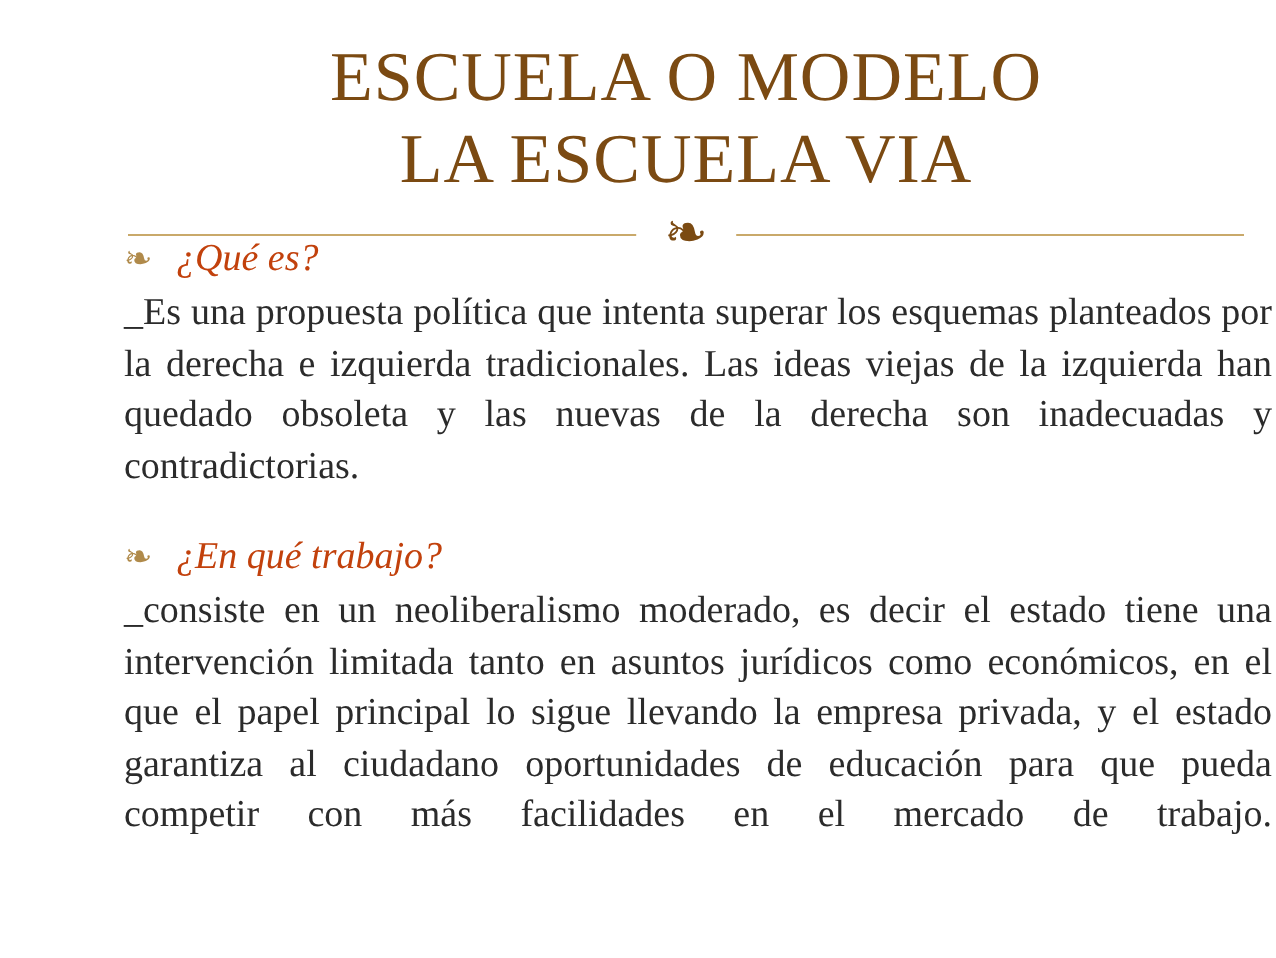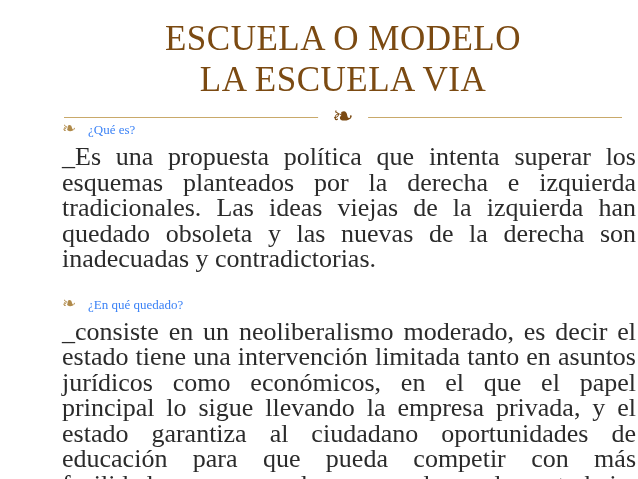--- a/index.html
+++ b/index.html
@@ -70,27 +70,28 @@
     margin-bottom: 2px;
   }
   .bullet-mark {
     color: #B08A4A;
     font-size: 17px;
     width: 26px;
     flex: 0 0 26px;
     text-align: left;
   }
   .bullet-text {
-    color: #3b82f6;
-    font-size: 13px;
+    color: #c2410c;
+    font-size: 19px;
     line-height: 24px;
+    font-style: italic;
   }
   .para {
     color: #2b2b2b;
-    font-size: 26px;
+    font-size: 19px;
     line-height: 25.5px;
     text-align: justify;
     text-justify: inter-word;
     margin: 0 0 0 0;
     hyphens: none;
   }
   .para-spacer {
     height: 21px;
   }
   .para-last {
@@ -123,19 +124,19 @@
       <span class="bullet-mark">❧</span>
       <span class="bullet-text">¿Qué es?</span>
     </div>
 
     <p class="para">_Es una propuesta política que intenta superar los esquemas planteados por la derecha e izquierda tradicionales. Las ideas viejas de la izquierda han quedado obsoleta y las nuevas de la derecha son inadecuadas y contradictorias.</p>
 
     <div class="para-spacer"></div>
 
     <div class="bullet-line">
       <span class="bullet-mark">❧</span>
-      <span class="bullet-text">¿En qué quedado?</span>
+      <span class="bullet-text">¿En qué trabajo?</span>
     </div>
 
     <p class="para para-last">_consiste en un neoliberalismo moderado, es decir el estado tiene una intervención limitada tanto en asuntos jurídicos como económicos, en el que el papel principal lo sigue llevando la empresa privada, y el estado garantiza al ciudadano oportunidades de educación para que pueda competir con más facilidades en el mercado de trabajo.</p>
 
   </div>
 </div>
 
 </body></html>

